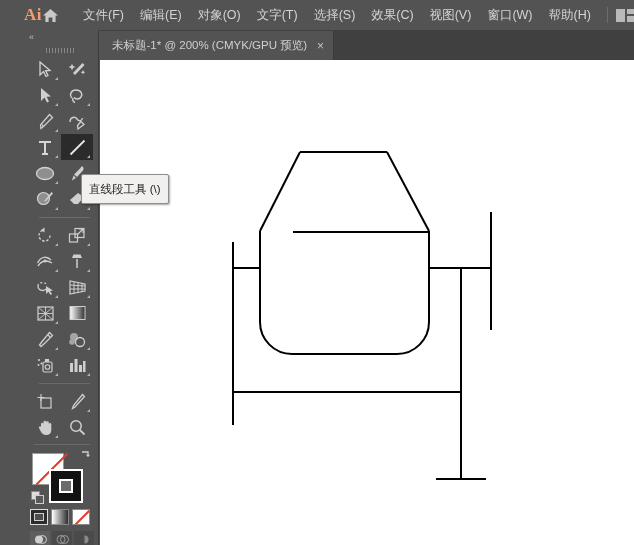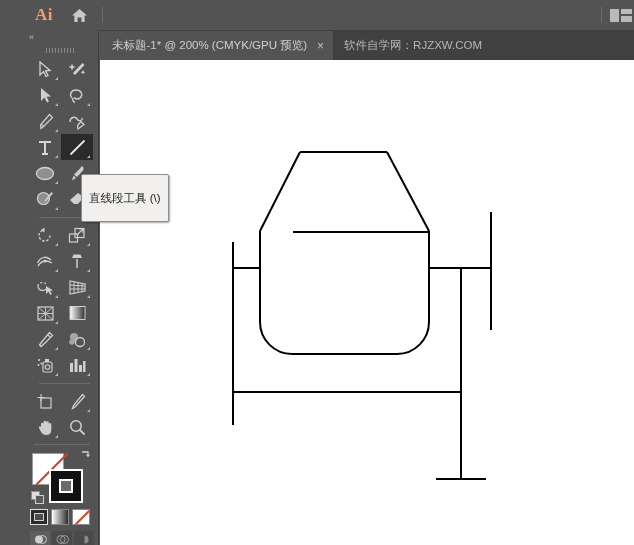--- a/index.html
+++ b/index.html
@@ -101,58 +101,68 @@
   
   .canvas{
     position:absolute;left:76px;top:60px;width:558px;height:485px;background:#fff;
   }
   .canvas svg{display:block;}
 
   
   .tooltip{
     position:absolute;left:57px;top:174px;height:22px;
     background:#f1f0ef;border:1px solid #8d8d8d;border-radius:2px;
-    display:flex;align-items:center;padding:12px 7px;
+    display:flex;align-items:center;padding:3px 7px;
     box-shadow:1px 1px 2px rgba(0,0,0,.35);
     z-index:40;
   }
   .tooltip span{color:#1d1d1d;font-size:11.5px;white-space:nowrap;}
 </style>
 </head>
 <body>
 
 <div id="app">
 
   <div class="menubar">
     <div class="ai-logo">Ai</div>
     <div class="home-icon">
       <svg width="17" height="15" viewBox="0 0 17 15">
         <path d="M8.5 1 L16 7.6 L13.6 7.6 L13.6 14 L10.4 14 L10.4 9.6 L6.6 9.6 L6.6 14 L3.4 14 L3.4 7.6 L1 7.6 Z" fill="#c9c9c9"></path>
       </svg>
     </div>
     <div class="vsep"></div>
+    <div class="menu-items">
+      <div class="menu-item">文件(F)</div>
+      <div class="menu-item">编辑(E)</div>
+      <div class="menu-item">对象(O)</div>
+      <div class="menu-item">文字(T)</div>
+      <div class="menu-item">选择(S)</div>
+      <div class="menu-item">效果(C)</div>
+      <div class="menu-item">视图(V)</div>
+      <div class="menu-item">窗口(W)</div>
+      <div class="menu-item">帮助(H)</div>
+    </div>
     <div class="menu-right">
       <div class="vsep"></div>
       <div class="ws-icon">
         <div class="ws-blk" style="width:9px;height:13px;"></div>
         <div style="display:flex;flex-direction:column;gap:2px;">
           <div class="ws-blk" style="width:11px;height:5px;"></div>
           <div class="ws-blk" style="width:11px;height:6px;"></div>
         </div>
       </div>
       <div class="chev">⌄</div>
     </div>
   </div>
 
   <div class="tabbar">
     <div class="tab">
       <span class="tab-label">未标题-1* @ 200% (CMYK/GPU 预览)</span>
       <span class="tab-close">×</span>
     </div>
-    <div class="tab-extra">软件自学网：RJZXW.COM</div>
   </div>
 
   <div class="toolbar">
     <div class="tb-collapse">
       <span>«</span>
     </div>
     <div class="tb-grip">
       <div class="grip-dots"></div>
     </div>
 

